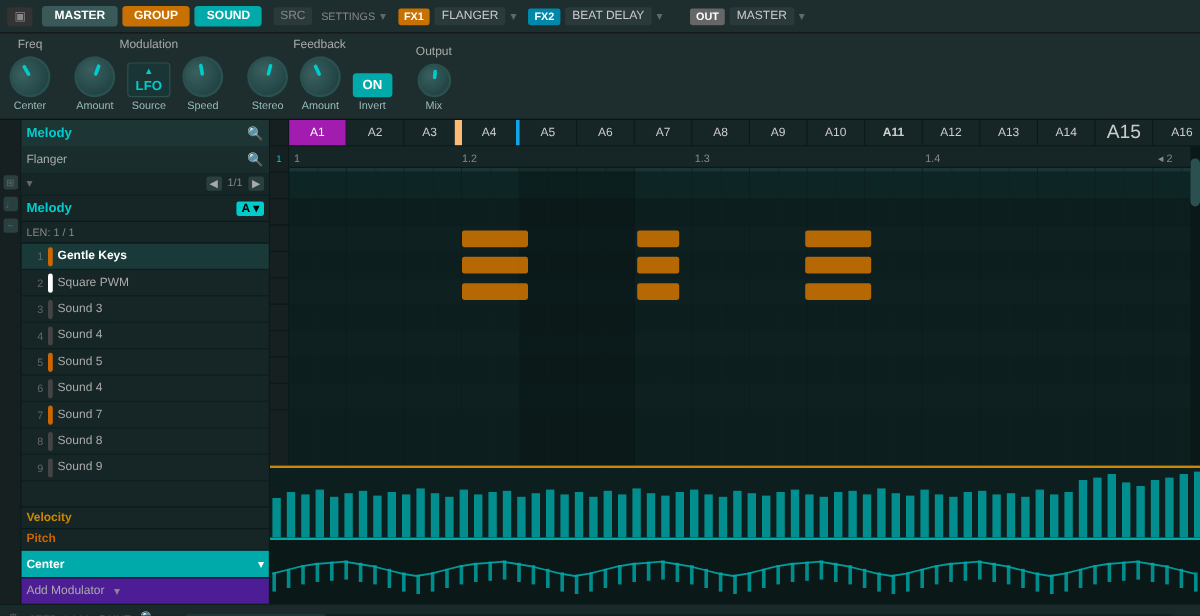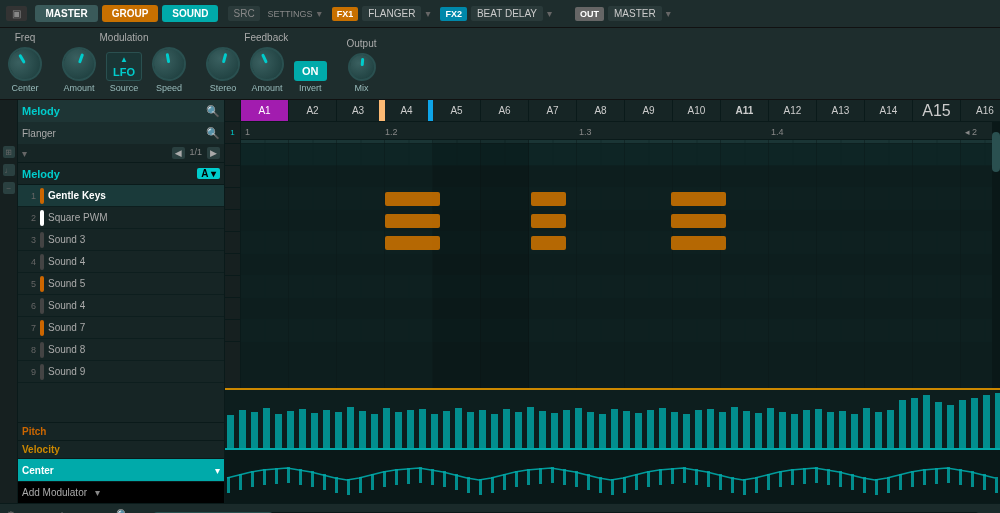--- a/index.html
+++ b/index.html
@@ -224,21 +224,21 @@
       margin-left: auto;
       color: #fff;
       font-size: 10px;
     }
 
     
     .add-mod-row {
       display: flex;
       align-items: center;
       height: 22px;
-      background: #000000;
+      background: #4c1d95;
       padding: 0 4px;
       border-top: 1px solid #0a1a1a;
       gap: 4px;
     }
     .add-mod-label { font-size: 10px; color: #aaa; }
     .add-mod-arrow { color: #888; font-size: 10px; margin-left: 4px; }
 
     
     .bottom-bar {
       display: flex;
@@ -412,20 +412,23 @@
           <button class="chevron-btn">▶</button>
         </div>
       </div>
     </div>
 
     <div style="display:flex; align-items:center; background:#162525; height:22px; border-bottom:1px solid #0a1a1a;">
       <span style="font-size:11px; color:#00cccc; font-weight:bold; padding-left:4px;">Melody</span>
       <span style="background:#00cccc; color:#000; padding:0 4px; border-radius:2px; font-size:10px; font-weight:bold; margin-left:auto; margin-right:4px; cursor:pointer;">A ▾</span>
     </div>
 
+    <div style="display:flex; align-items:center; padding:0 4px; font-size:9px; color:#888; height:18px; border-bottom:1px solid #0a1a1a; background:#162525;">
+      <span>LEN: 1 / 1</span>
+    </div>
 
     <div class="track-list">
       <div class="track-item active-track">
         <span class="track-num">1</span>
         <div class="track-color-bar orange"></div>
         <span class="track-name">Gentle Keys</span>
       </div>
       <div class="track-item">
         <span class="track-num">2</span>
         <div class="track-color-bar white"></div>
@@ -463,24 +466,24 @@
       </div>
       <div class="track-item">
         <span class="track-num">9</span>
         <div class="track-color-bar dim"></div>
         <span class="track-name">Sound 9</span>
       </div>
     </div>
 
     <div class="vel-pitch-section">
       <div class="vel-row">
+        <span class="vel-label">Velocity</span>
+      </div>
+      <div class="vel-row">
         <span class="pitch-label">Pitch</span>
-      </div>
-      <div class="vel-row">
-        <span class="vel-label">Velocity</span>
       </div>
       <div class="center-row">
         <span class="center-label">Center</span>
         <span class="center-arrow">▾</span>
       </div>
     </div>
 
     <div class="add-mod-row">
       <span class="add-mod-label">Add Modulator</span>
       <span class="add-mod-arrow">▾</span>
@@ -489,21 +492,21 @@
   </div>
 
   <div style="flex:1; display:flex; flex-direction:column; background:#0d1e1e; position:relative; overflow:hidden;">
 
     <div style="display:flex; height:22px; background:#162525; border-bottom:1px solid #0a1a1a;">
       <div style="width:16px; min-width:16px; border-right:1px solid #0a1a1a; background:#162020;"></div>
       <div style="display:flex; flex:1;">
         <div style="min-width:48px; flex:1; display:flex; align-items:center; justify-content:center; font-size:10px; color:#fff; background:#a21caf; border-right:1px solid #0a1a1a; cursor:pointer;">A1</div>
         <div style="min-width:48px; flex:1; display:flex; align-items:center; justify-content:center; font-size:10px; color:#ccc; border-right:1px solid #0a1a1a; cursor:pointer;">A2</div>
         <div style="min-width:48px; flex:1; display:flex; align-items:center; justify-content:center; font-size:10px; color:#ccc; border-right:6px solid #fdba74; cursor:pointer;">A3</div>
-        <div style="min-width:48px; flex:1; display:flex; align-items:center; justify-content:center; font-size:10px; color:#ccc; border-right:5px solid #0ea5e9; cursor:pointer;">A4</div>
+        <div style="min-width:48px; flex:1; display:flex; align-items:center; justify-content:center; font-size:10px; color:#ccc; border-right:3px solid #0ea5e9; cursor:pointer;">A4</div>
         <div style="min-width:48px; flex:1; display:flex; align-items:center; justify-content:center; font-size:10px; color:#ccc; border-right:1px solid #0a1a1a; cursor:pointer;">A5</div>
         <div style="min-width:48px; flex:1; display:flex; align-items:center; justify-content:center; font-size:10px; color:#ccc; border-right:1px solid #0a1a1a; cursor:pointer;">A6</div>
         <div style="min-width:48px; flex:1; display:flex; align-items:center; justify-content:center; font-size:10px; color:#ccc; border-right:1px solid #0a1a1a; cursor:pointer;">A7</div>
         <div style="min-width:48px; flex:1; display:flex; align-items:center; justify-content:center; font-size:10px; color:#ccc; border-right:1px solid #0a1a1a; cursor:pointer;">A8</div>
         <div style="min-width:48px; flex:1; display:flex; align-items:center; justify-content:center; font-size:10px; color:#ccc; border-right:1px solid #0a1a1a; cursor:pointer;">A9</div>
         <div style="min-width:48px; flex:1; display:flex; align-items:center; justify-content:center; font-size:10px; color:#ccc; border-right:1px solid #0a1a1a; cursor:pointer;">A10</div>
         <div style="min-width:48px; flex:1; display:flex; align-items:center; justify-content:center; font-size:10px; color:#ccc; border-right:1px solid #0a1a1a; cursor:pointer;font-weight:bold;">A11</div>
         <div style="min-width:48px; flex:1; display:flex; align-items:center; justify-content:center; font-size:10px; color:#ccc; border-right:1px solid #0a1a1a; cursor:pointer;">A12</div>
         <div style="min-width:48px; flex:1; display:flex; align-items:center; justify-content:center; font-size:10px; color:#ccc; border-right:1px solid #0a1a1a; cursor:pointer;">A13</div>
         <div style="min-width:48px; flex:1; display:flex; align-items:center; justify-content:center; font-size:10px; color:#ccc; border-right:1px solid #0a1a1a; cursor:pointer;">A14</div>

